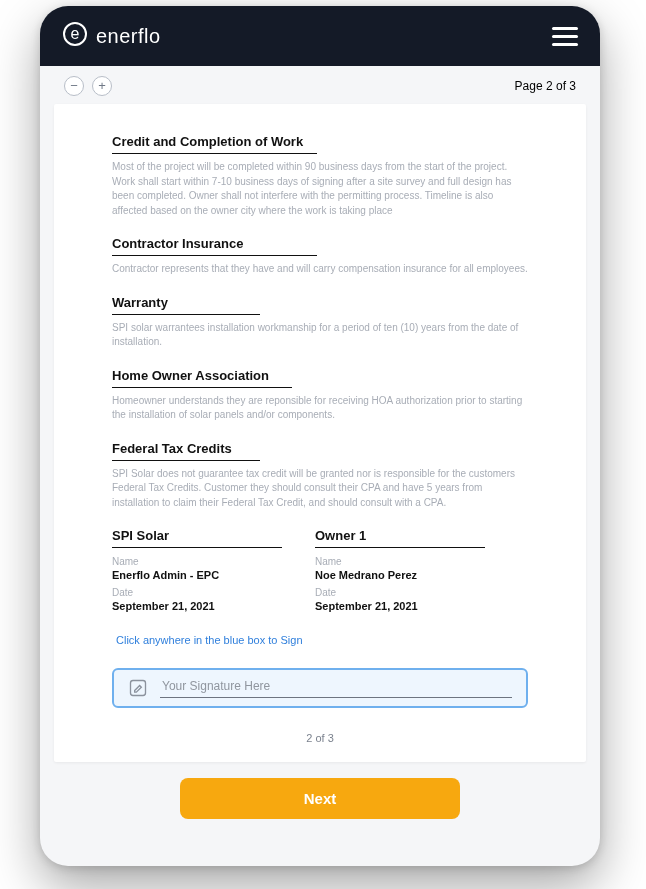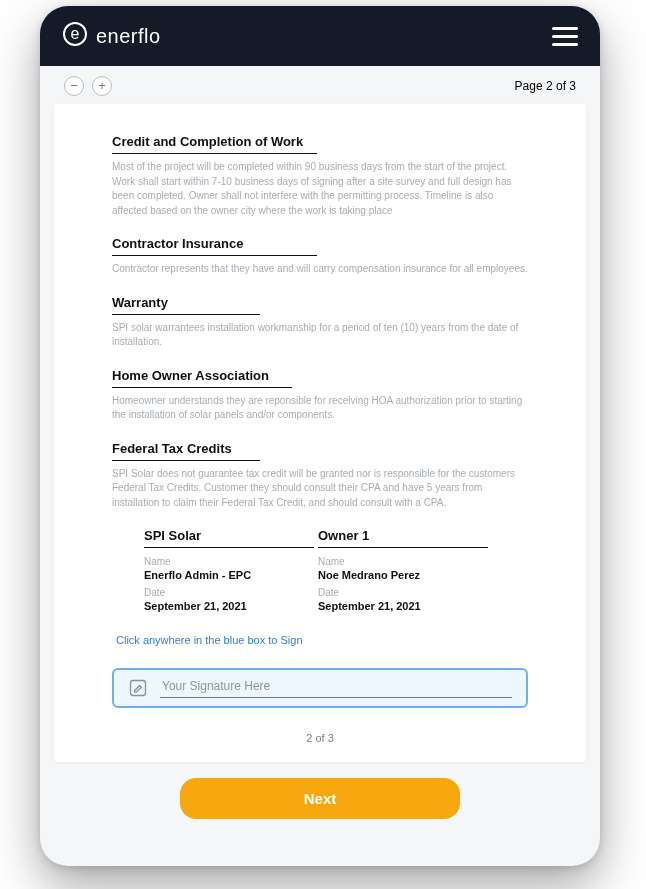--- a/index.html
+++ b/index.html
@@ -86,23 +86,22 @@
     min-width: 205px;
     margin-bottom: 6px;
   }
   .section-body {
     font-size: 10px;
     line-height: 1.45;
     color: #a8adb6;
   }
   .sig-row {
     display: flex;
-    gap: 4px;
+    gap: 33px;
     margin-top: 18px;
-    margin-left: 32px;
   }
   .sig-col { width: 170px; }
   .sig-head {
     font-size: 13px;
     font-weight: 700;
     color: #111;
     padding-bottom: 4px;
     border-bottom: 1px solid #111;
     margin-bottom: 8px;
   }
@@ -156,21 +155,21 @@
     color: #7b828e;
     margin-top: 24px;
   }
   .next-btn {
     display: block;
     margin: 16px auto 0;
     width: 280px;
     background: #f7a80f;
     color: #fff;
     border: none;
-    border-radius: 16px;
+    border-radius: 8px;
     font-size: 15px;
     font-weight: 600;
     padding: 12px 0;
     cursor: pointer;
   }
 </style>
 </head>
 <body>
 
 <div class="device">

